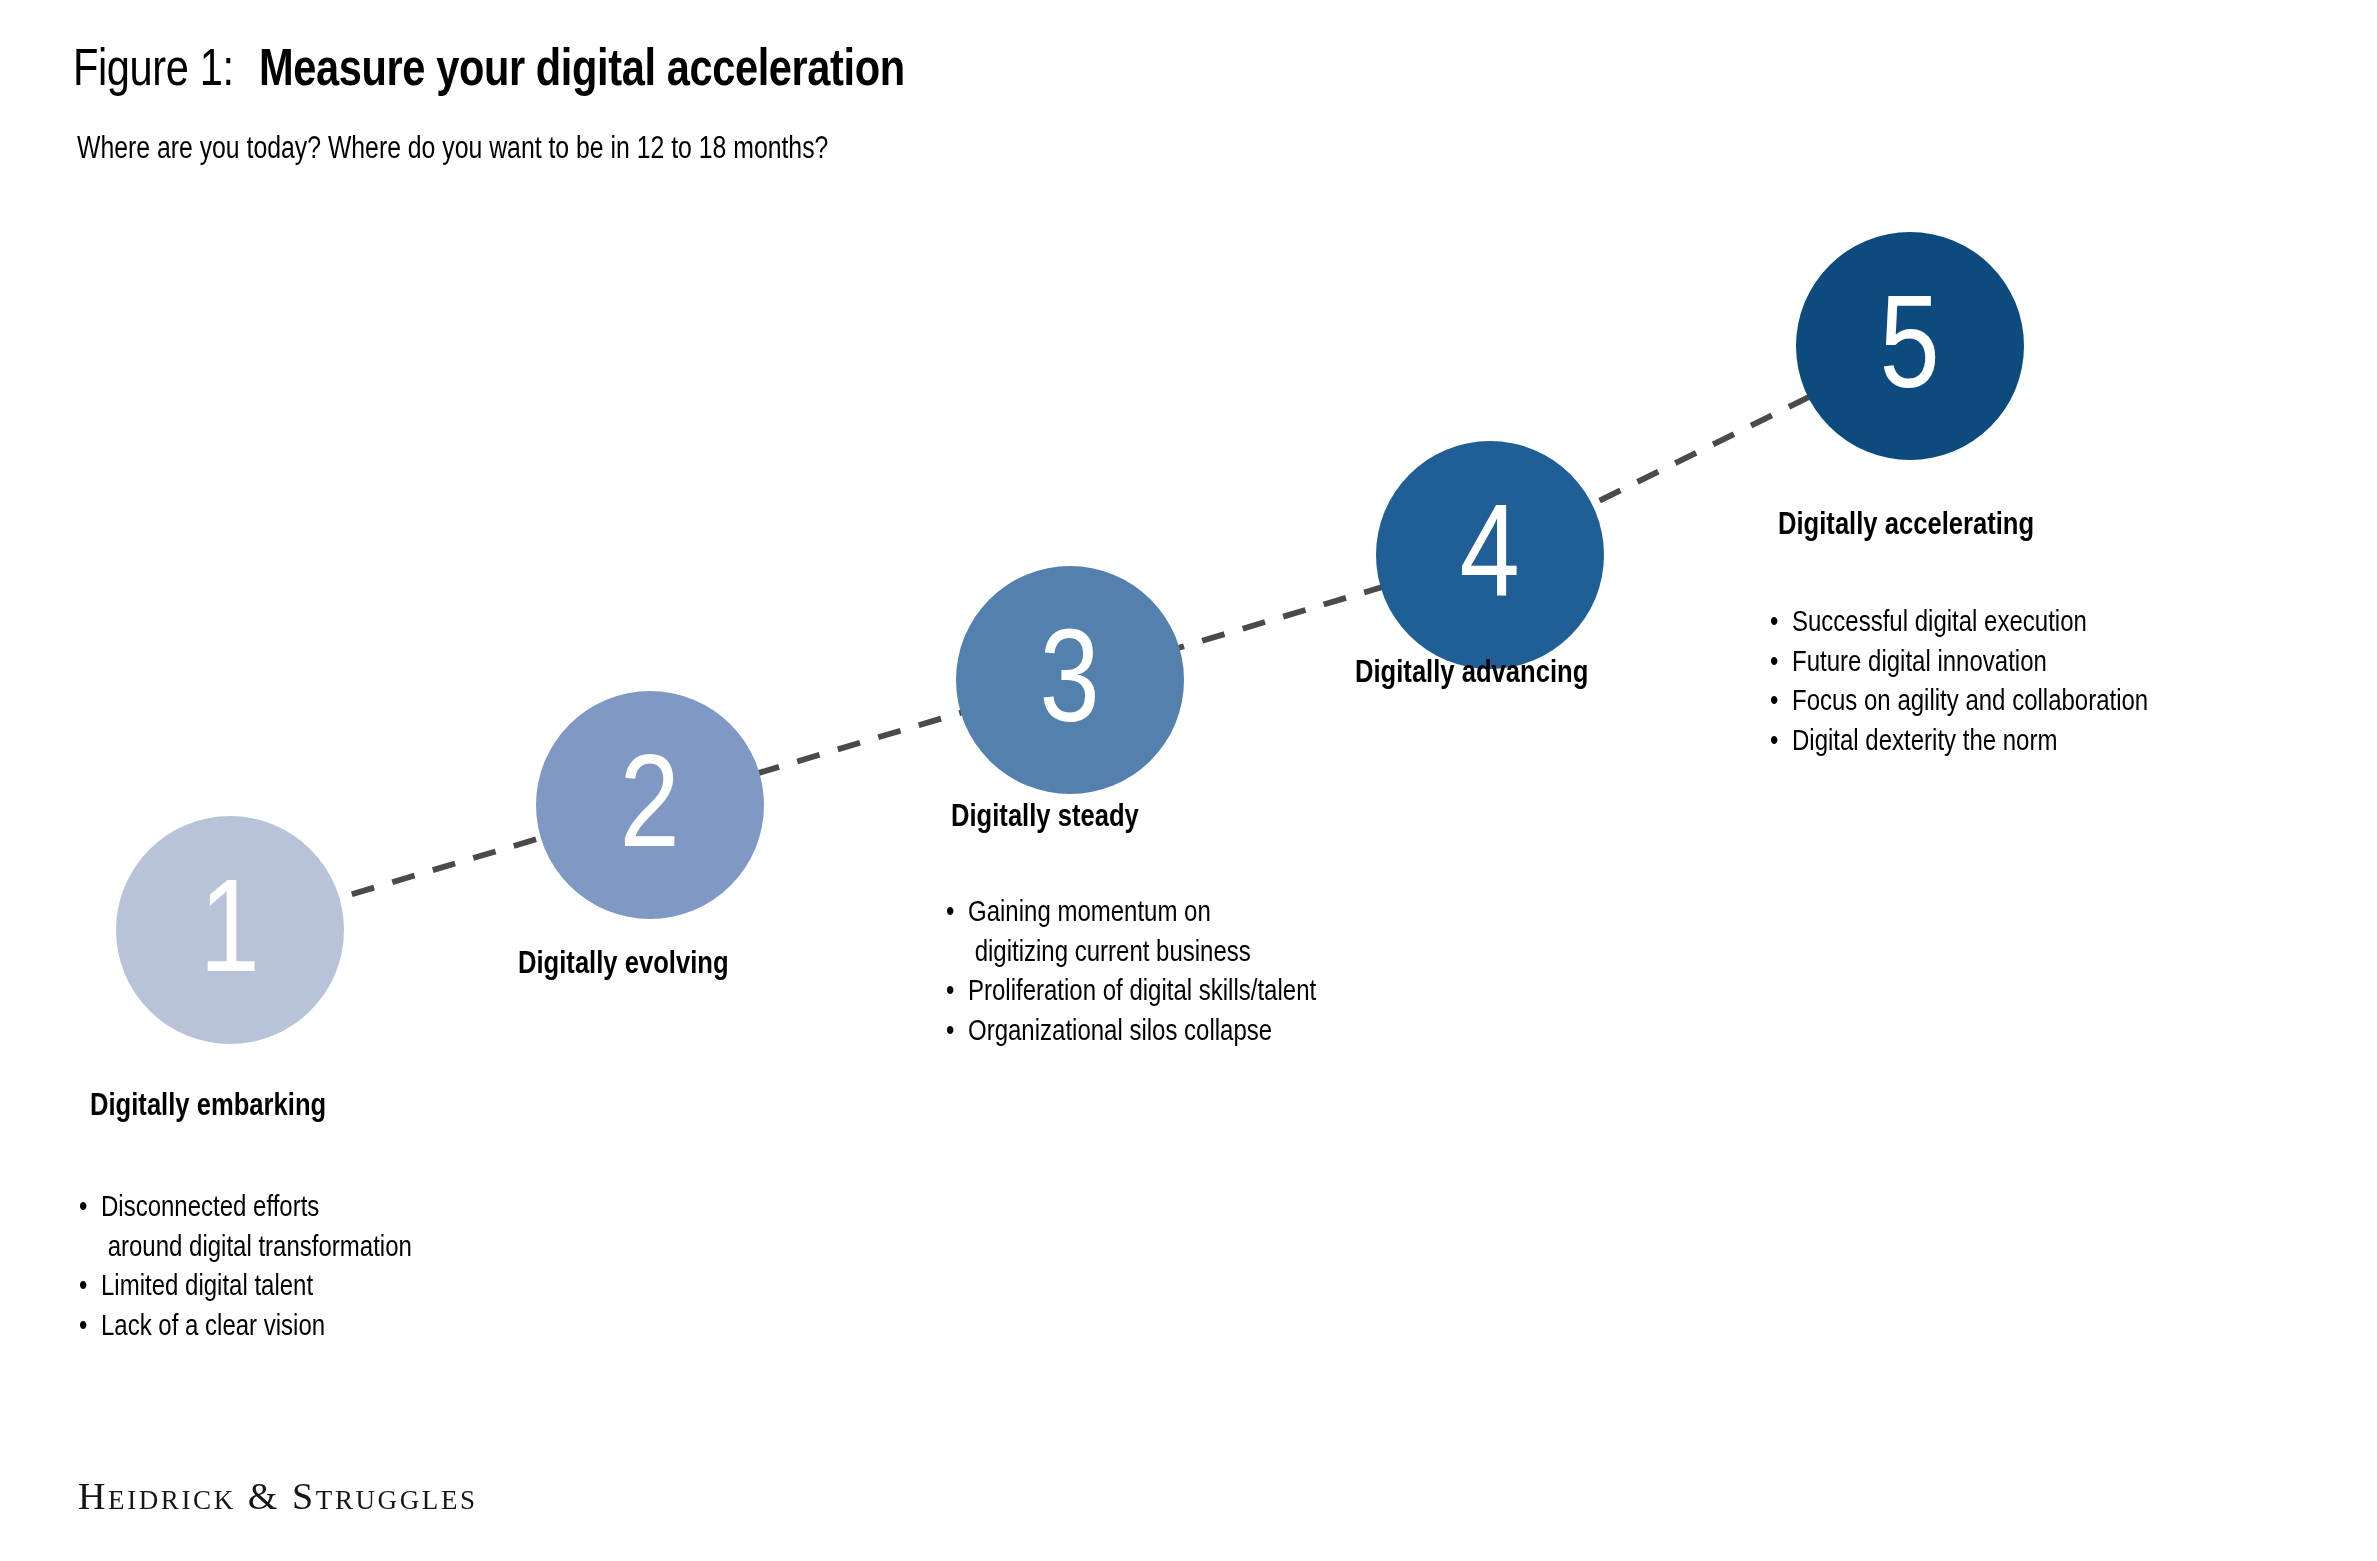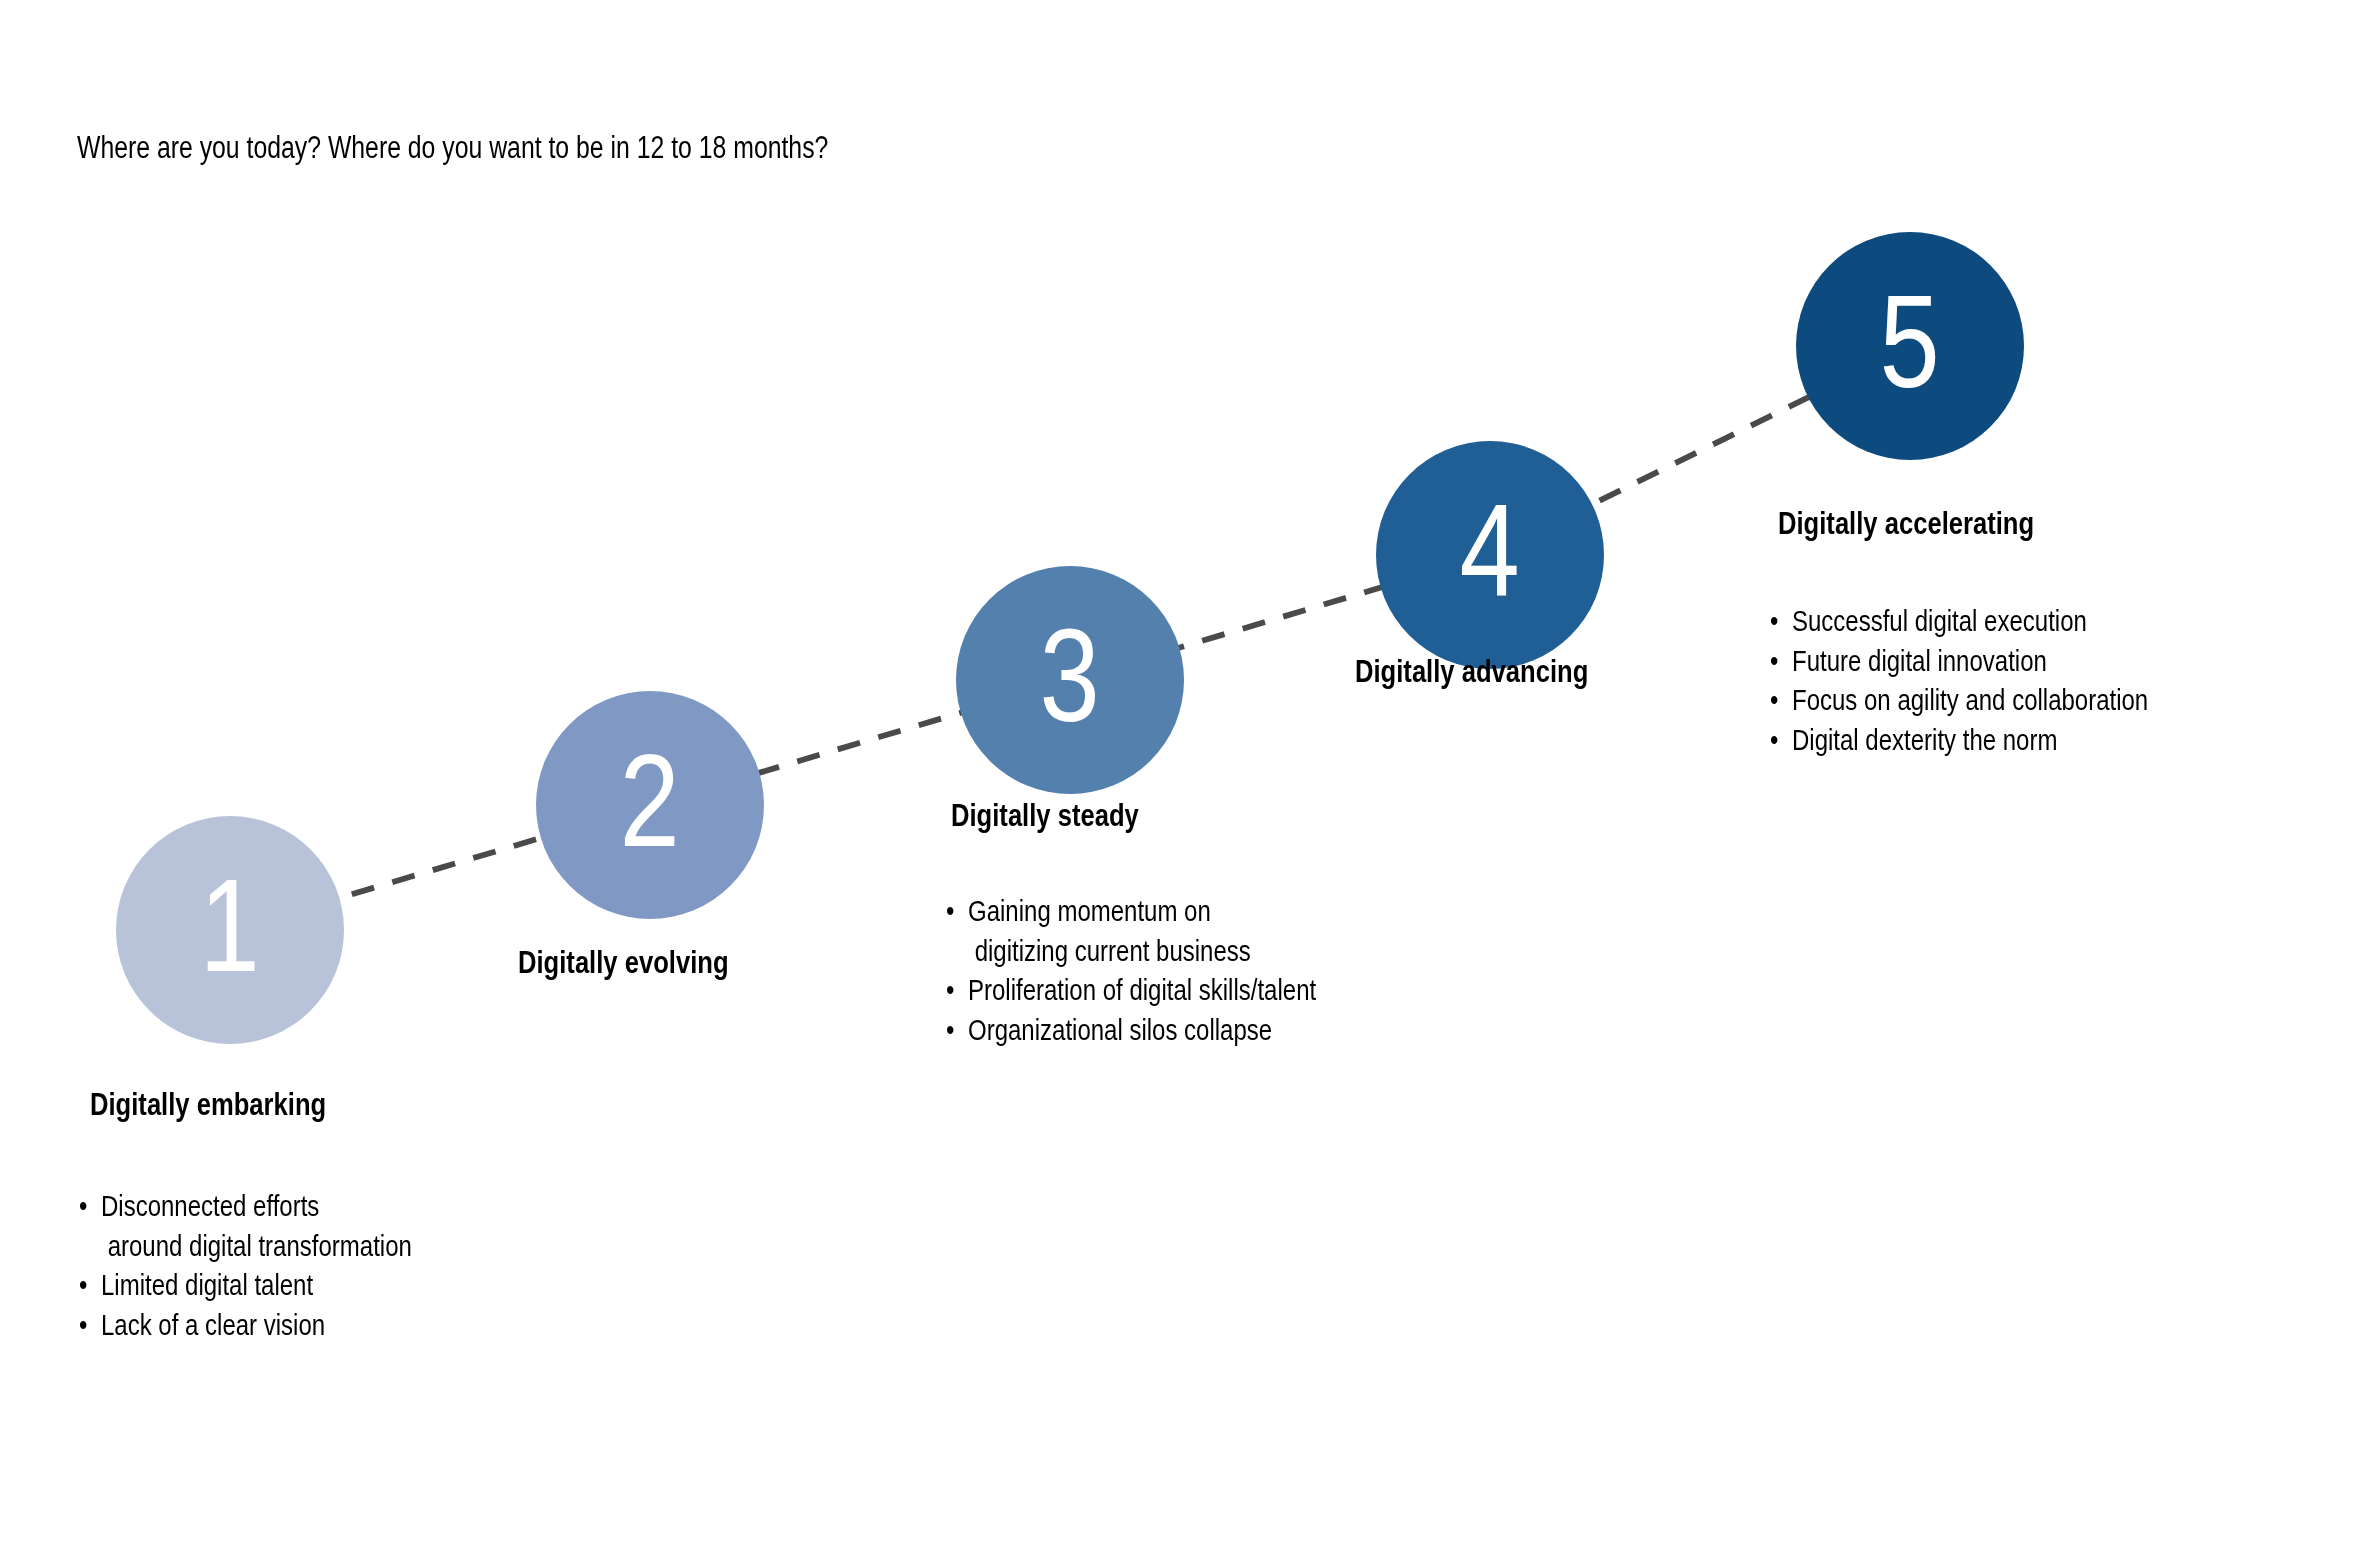--- a/index.html
+++ b/index.html
@@ -144,20 +144,25 @@
     font-variant: small-caps;
     white-space: nowrap;
     color: #161616;
   }
 </style>
 </head>
 <body>
 
 <div id="page">
 
+  <div class="header">
+    <div class="title-line">
+      <span class="title-figure">Figure 1:</span><span class="title-main">Measure your digital acceleration</span>
+    </div>
+  </div>
   <div class="subtitle">Where are you today? Where do you want to be in 12 to 18 months?</div>
 
   <div class="stage">
 
     <svg class="connector-svg" viewBox="0 0 4500 2956">
       <polyline points="436,1761 1231,1524 2026,1287 2821,1050 3616,656" fill="none" stroke="#4a4a4a" stroke-width="11" stroke-dasharray="44 36" stroke-linecap="butt"></polyline>
     </svg>
 
     <div class="node-circle" style="left:116px; top:816px; background:#b8c3da;">
       <span class="node-number">1</span>
@@ -197,15 +202,16 @@
     <div class="node-heading" style="left:1778px; top:507px;">Digitally accelerating</div>
     <ul class="node-bullets" style="left:1770px; top:603px; width:792px;">
       <li>Successful digital execution</li>
       <li>Future digital innovation</li>
       <li>Focus on agility and collaboration</li>
       <li>Digital dexterity the norm</li>
     </ul>
 
   </div>
 
+  <div class="logo">Heidrick &amp; Struggles</div>
 
 </div>
 
 
 </body></html>

